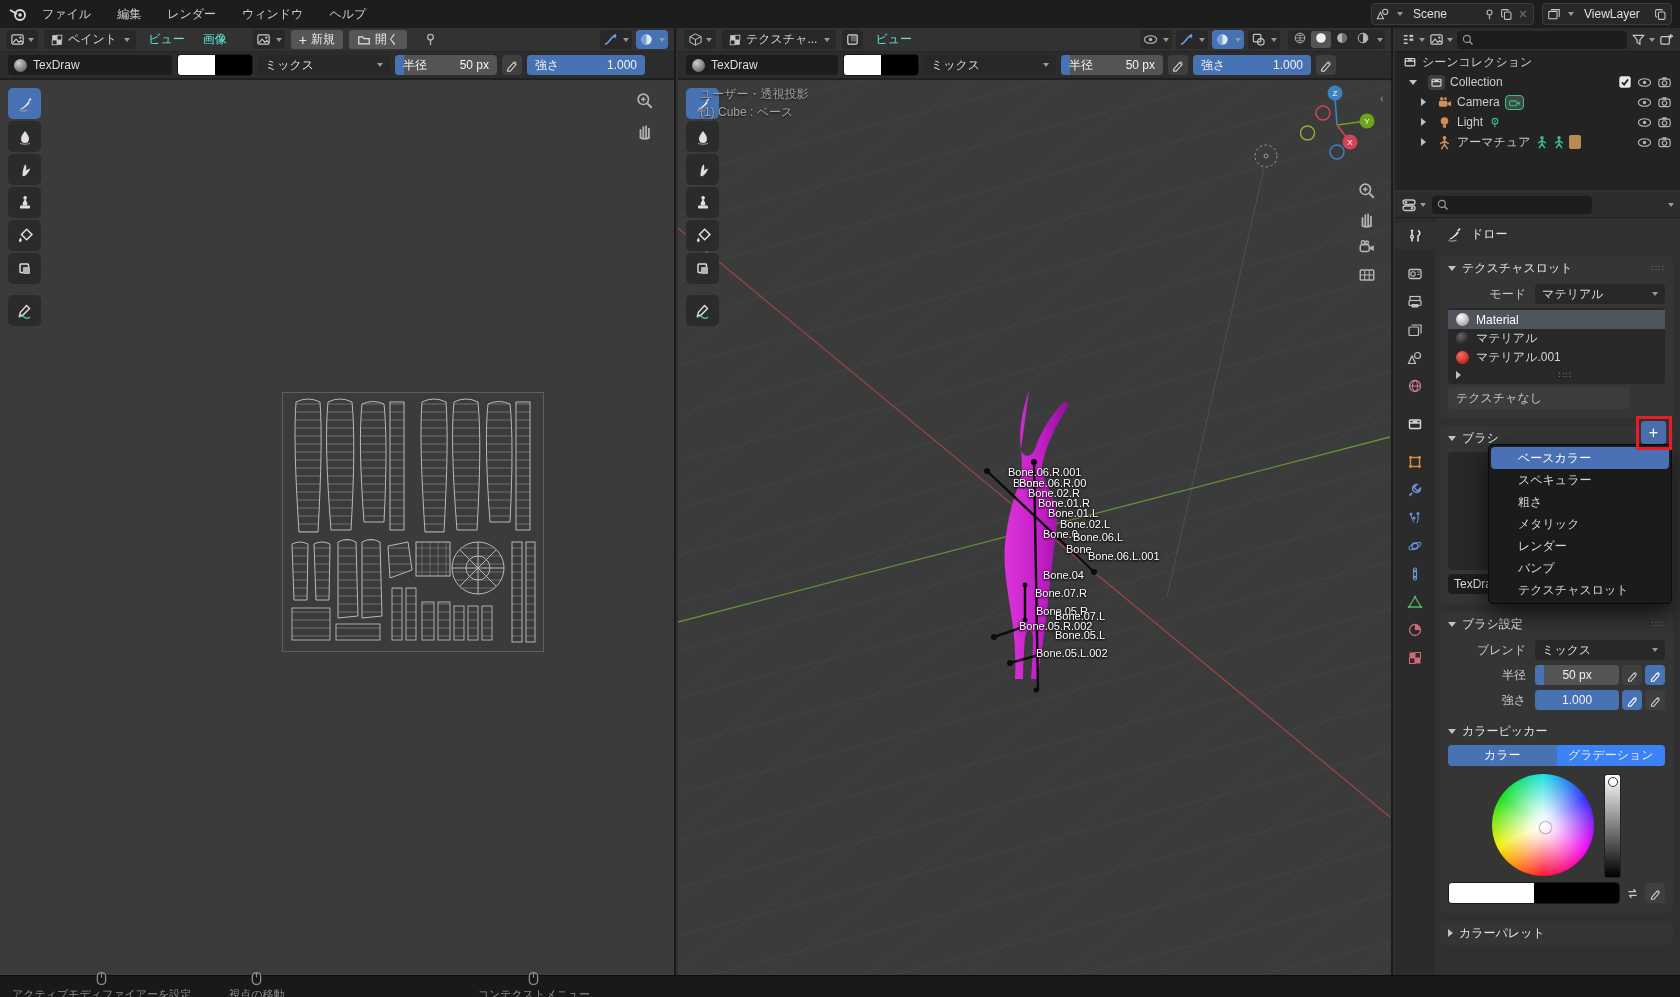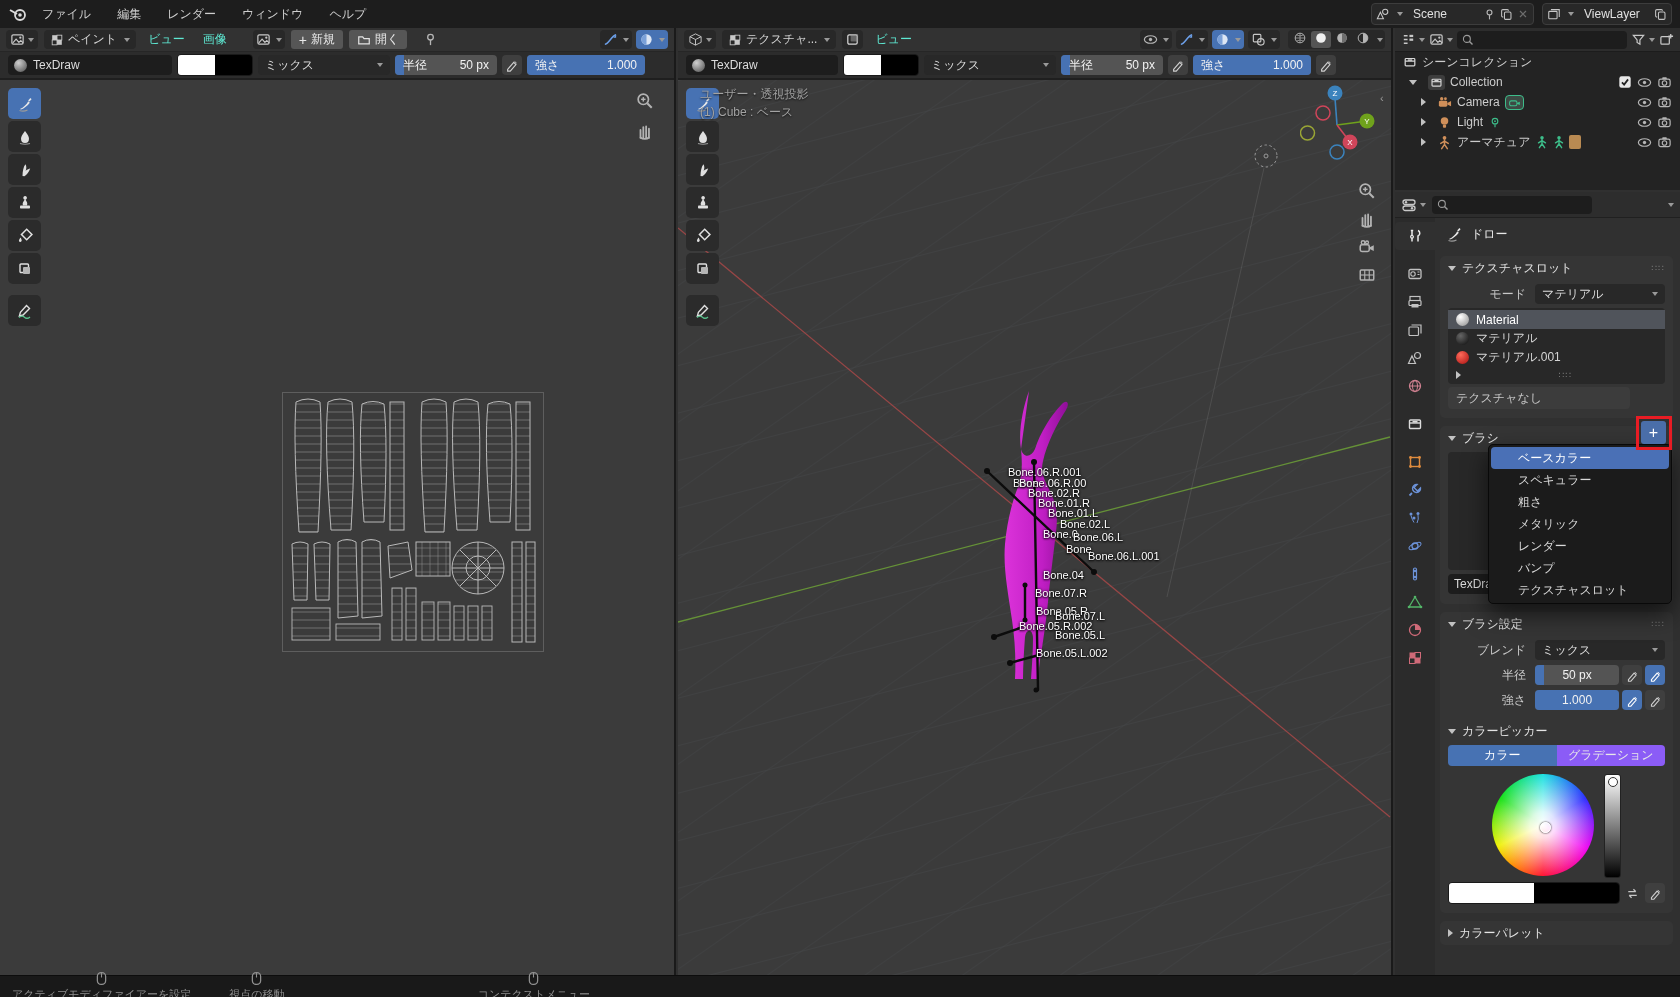--- a/index.html
+++ b/index.html
@@ -72,21 +72,21 @@
   .mrow.sel{background:#50545b;color:#fff;}
   .sphere{width:13px;height:13px;border-radius:50%;}
   .texfield{flex:1;background:#3c3c3c;border-radius:4px;height:22px;display:flex;align-items:center;padding:0 8px;color:#c9c9c9;}
   .dropdown{left:1488px;top:444px;width:178px;background:#1b1b1b;border:1px solid #090909;border-radius:5px;box-shadow:0 10px 24px rgba(0,0,0,.6);z-index:50;padding:2px;}
   .mitem{height:22px;display:flex;align-items:center;padding-left:27px;color:#d9d9d9;border-radius:4px;white-space:nowrap;}
   .mitem.hl{background:#4a70b6;color:#fff;}
   .redbox{left:1636px;top:416px;width:30px;height:28px;border:3px solid #e81c24;z-index:60;}
   .plusbtn{position:absolute;left:1641px;top:421px;width:25px;height:23px;background:#4a6ea9;border-radius:3px;color:#fff;font-size:16px;line-height:23px;text-align:center;z-index:55;}
   
   .cptabs{display:flex;margin:2px 8px;height:21px;border-radius:4px;overflow:hidden;}
-  .cptab{flex:1;display:flex;align-items:center;justify-content:center;background:#8b5cf6;color:#e8e8e8;}
+  .cptab{flex:1;display:flex;align-items:center;justify-content:center;background:#3b82f6;color:#e8e8e8;}
   .cptab.act{background:#4772b3;color:#fff;}
   .wheel{position:relative;width:102px;height:102px;border-radius:50%;
     background:radial-gradient(circle,#fff 0%,rgba(255,255,255,.85) 18%,rgba(255,255,255,0) 72%),
     conic-gradient(#18e0e0 0%,#2828ff 16%,#f000f0 33%,#ff1030 50%,#ff8800 60%,#f0f000 68%,#10e010 84%,#18e0e0 100%);}
   .wcur{position:absolute;left:48px;top:48px;width:9px;height:9px;border-radius:50%;border:1.5px solid #fff;box-shadow:0 0 2px #000;}
   .vslider{position:relative;width:15px;height:102px;border-radius:3px;background:linear-gradient(#fff,#000);border:1px solid #222;}
   .vhandle{position:absolute;left:3px;top:2px;width:8px;height:8px;border-radius:50%;background:#fff;border:1.5px solid #333;}
   .bigsw{display:flex;flex:1;height:20px;border-radius:4px;overflow:hidden;border:1px solid #1a1a1a;}
   
   .statusbar{left:0;top:975px;width:1680px;height:22px;background:#191919;border-top:1px solid #0d0d0d;display:flex;align-items:center;gap:8px;padding:0 12px;box-sizing:border-box;color:#909090;font-size:11px;}

